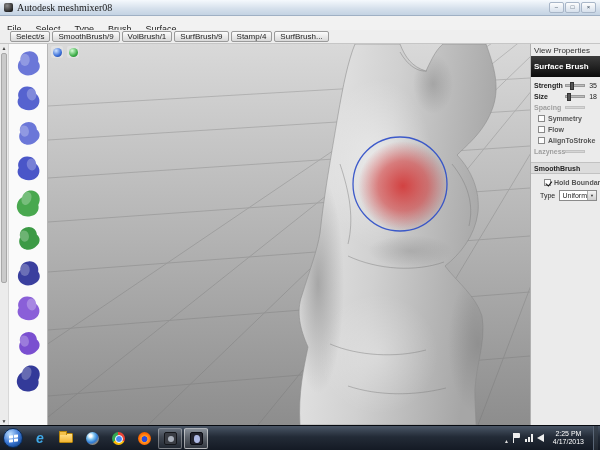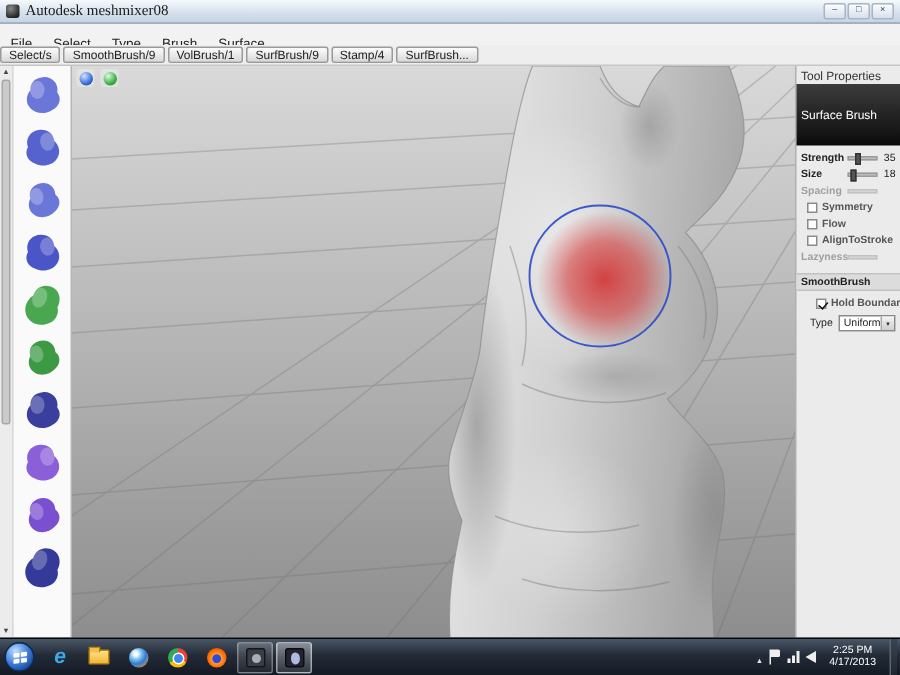--- a/index.html
+++ b/index.html
@@ -18,21 +18,21 @@
     background:linear-gradient(#fdfdfd,#d6e0ec);font-size:6px;line-height:9px;text-align:center;color:#345;}
   .cap-btn.min::before{content:"–";}
   .cap-btn.max::before{content:"□";}
   .cap-btn.close::before{content:"×";}
 
   
   .menubar{position:absolute;top:16px;left:0;right:0;height:30px;background:#f2f2f2;
     border-bottom:4px solid #0369a1;display:flex;align-items:center;}
   .menu-item{font-size:9px;color:#222;padding:0 7px;}
   .tabbar{position:absolute;top:30px;left:0;right:0;height:14px;background:#eee;
-    border-bottom:1px solid #c6c6c6;display:flex;align-items:center;gap:2px;padding-left:0;}
+    border-bottom:1px solid #c6c6c6;display:flex;align-items:center;gap:2px;padding-left:10px;}
   .tab-btn{font-size:8px;color:#222;padding:0 5px;height:11px;line-height:10px;
     background:linear-gradient(#fcfcfc,#d9d9d9);border:1px solid #9a9a9a;border-radius:2px;}
 
   
   .main{position:absolute;top:44px;left:0;right:0;bottom:25px;display:flex;}
 
   
   .library{width:48px;background:#fafafa;border-right:1px solid #b5b5b5;display:flex;}
   .lib-scroll{width:9px;background:#ececec;border-right:1px solid #d8d8d8;position:relative;}
   .scroll-arrow{position:absolute;left:0;width:100%;text-align:center;font-size:5px;color:#444;line-height:6px;}
@@ -53,21 +53,21 @@
   .vp-tools{position:absolute;top:2px;left:3px;display:flex;gap:4px;}
   .vp-tool{width:12px;height:12px;border-radius:2px;background:rgba(255,255,255,.25);
     display:flex;align-items:center;justify-content:center;}
   .orb{width:9px;height:9px;border-radius:50%;}
   .orb.blue{background:radial-gradient(circle at 35% 30%,#cfe4ff,#3b6fd8 60%,#17337f);}
   .orb.green{background:radial-gradient(circle at 35% 30%,#d8ffd8,#3fae4a 60%,#176f23);}
 
   
   .rightpanel{width:70px;background:#ebebeb;border-left:1px solid #b0b0b0;font-size:7px;color:#222;}
   .tp-title{font-size:8px;padding:2px 3px 1px;color:#333;}
-  .tp-header{background:linear-gradient(#3c3c3c,#0b0b0b);color:#fff;font-weight:normal;font-size:8px;padding:16px 3px;}
+  .tp-header{background:linear-gradient(#3c3c3c,#0b0b0b);color:#fff;font-weight:bold;font-size:8px;padding:6px 3px;}
   .rows{padding:3px;}
   .row{display:flex;align-items:center;height:11px;}
   .row .lbl{font-weight:bold;white-space:nowrap;}
   .row.slider .lbl{width:29px;}
   .row.slider .track{flex:1;height:3px;background:#bdbdbd;border:1px solid #9a9a9a;position:relative;margin:0 2px;}
   .row.slider .thumbd{position:absolute;top:-3px;width:4px;height:8px;background:#555;border:1px solid #333;}
   .row.slider .val{width:10px;text-align:right;}
   .row.slider.disabled .lbl,.row.slider.disabled .val{color:#9f9f9f;}
   .row.slider.disabled .track{background:#d6d6d6;border-color:#c2c2c2;}
   .row.check{gap:3px;padding-left:4px;}
@@ -307,21 +307,21 @@
       <span class="vp-tool">
           <span class="orb blue"></span>
         </span>
       <span class="vp-tool">
           <span class="orb green"></span>
         </span>
     </div>
   </div>
 
   <div class="rightpanel">
-    <div class="tp-title">Tool Properties</div>
+    <div class="tp-title">View Properties</div>
     <div class="tp-header">Surface Brush</div>
     <div class="rows">
       <div class="row slider">
         <span class="lbl">Strength</span>
         <span class="track">
             <span class="thumbd" style="left: calc(35% - 2px);"></span>
           </span>
         <span class="val">35</span>
       </div>
       <div class="row slider">

